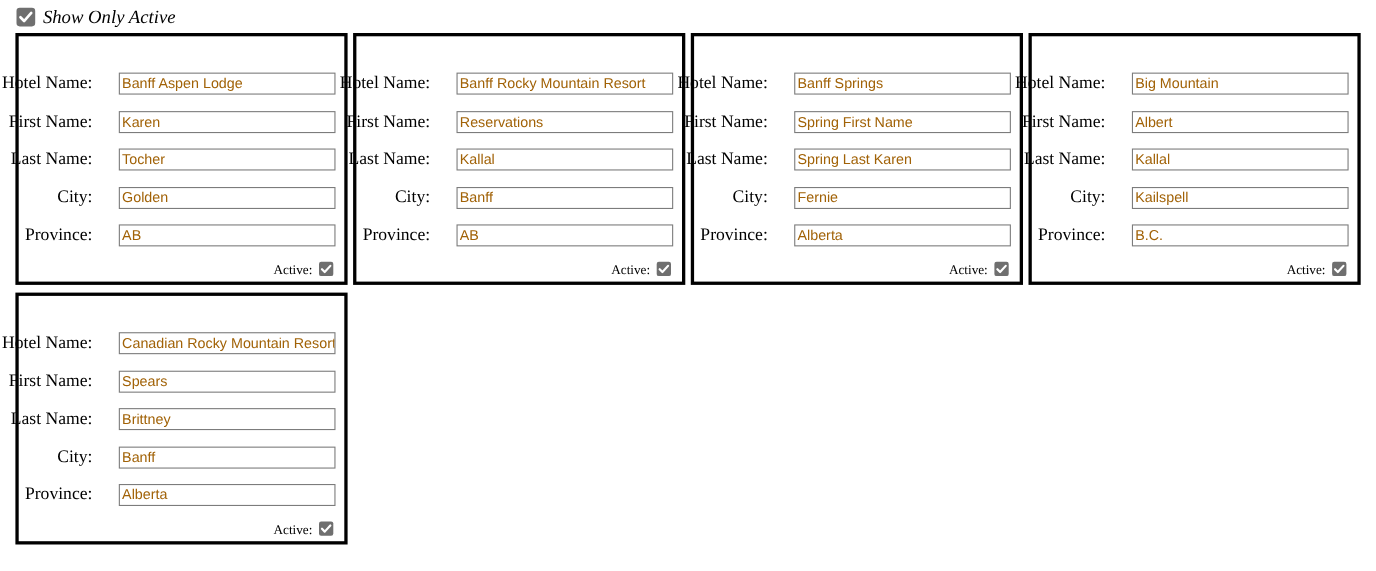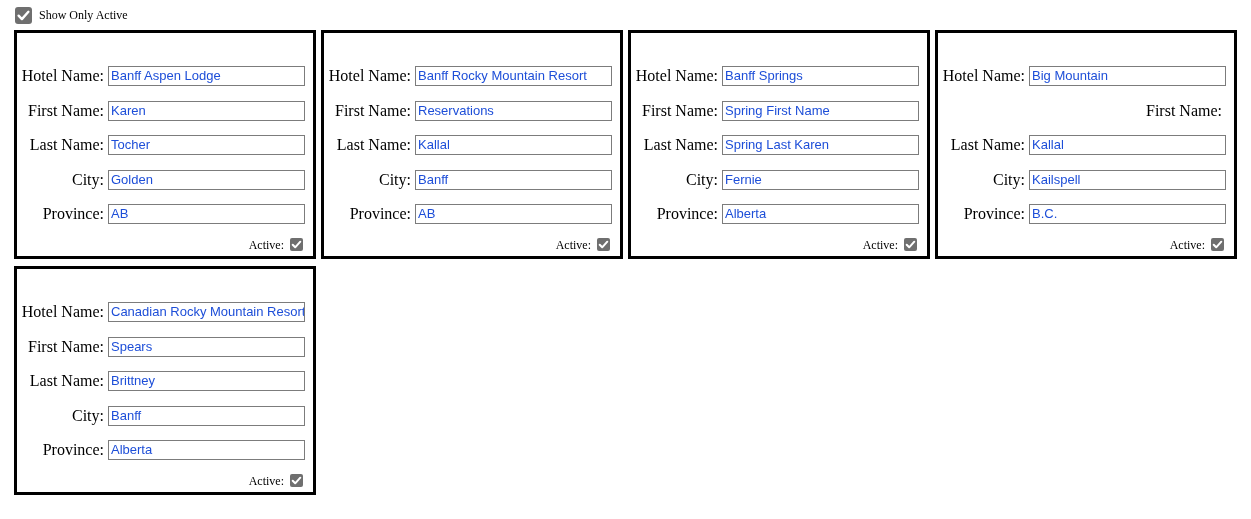--- a/index.html
+++ b/index.html
@@ -28,24 +28,25 @@
     background: #6f6f6f;
     border-radius: 3px;
     position: relative;
     flex: 0 0 auto;
   }
   .cb.big { width: 17px; height: 17px; }
   .cb.small { width: 13px; height: 13px; border-radius: 2px; }
   .cb svg { position: absolute; left: 0; top: 0; width: 100%; height: 100%; }
   .header-label {
     font-family: "Liberation Serif", "DejaVu Serif", serif;
-    font-size: 12px;
+    font-size: 17px;
     line-height: 17px;
     margin-left: 7px;
     white-space: nowrap;
+    font-style: italic;
   }
 
   
   .cards {
     display: flex;
     flex-wrap: wrap;
     align-content: flex-start;
     padding-left: 14px;
     box-sizing: border-box;
   }
@@ -78,25 +79,26 @@
   }
   .field-input {
     width: 197px;
     height: 20px;
     box-sizing: border-box;
     border: 1px solid #7c7c7c;
     background: #ffffff;
     font-family: "Liberation Sans", "DejaVu Sans", sans-serif;
     font-size: 13px;
     line-height: 18px;
-    color: #1d4ed8;
+    color: #a16207;
     padding: 0 2px;
     overflow: hidden;
     white-space: nowrap;
     flex: 0 0 auto;
+    margin-left: 20px;
   }
   .active-row {
     display: flex;
     align-items: center;
     justify-content: flex-end;
     height: 24px;
     margin-top: 2px;
     padding-right: 2px;
   }
   .active-label {
@@ -210,20 +212,21 @@
         </span>
       </div>
     </div>
     <div class="card">
       <div class="field-row">
         <div class="field-label">Hotel Name:</div>
         <div class="field-input">Big Mountain</div>
       </div>
       <div class="field-row">
         <div class="field-label">First Name:</div>
+        <div class="field-input">Albert</div>
       </div>
       <div class="field-row">
         <div class="field-label">Last Name:</div>
         <div class="field-input">Kallal</div>
       </div>
       <div class="field-row">
         <div class="field-label">City:</div>
         <div class="field-input">Kailspell</div>
       </div>
       <div class="field-row">

